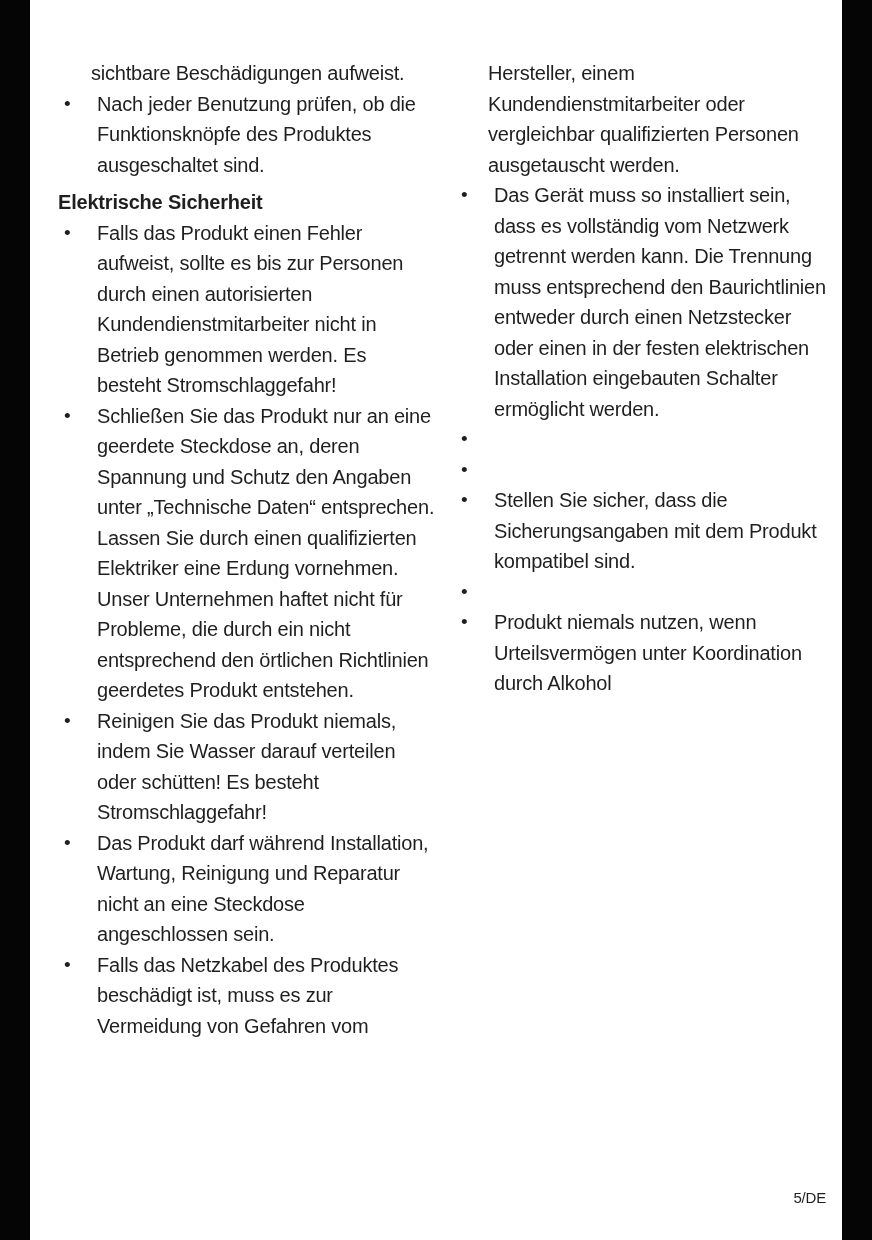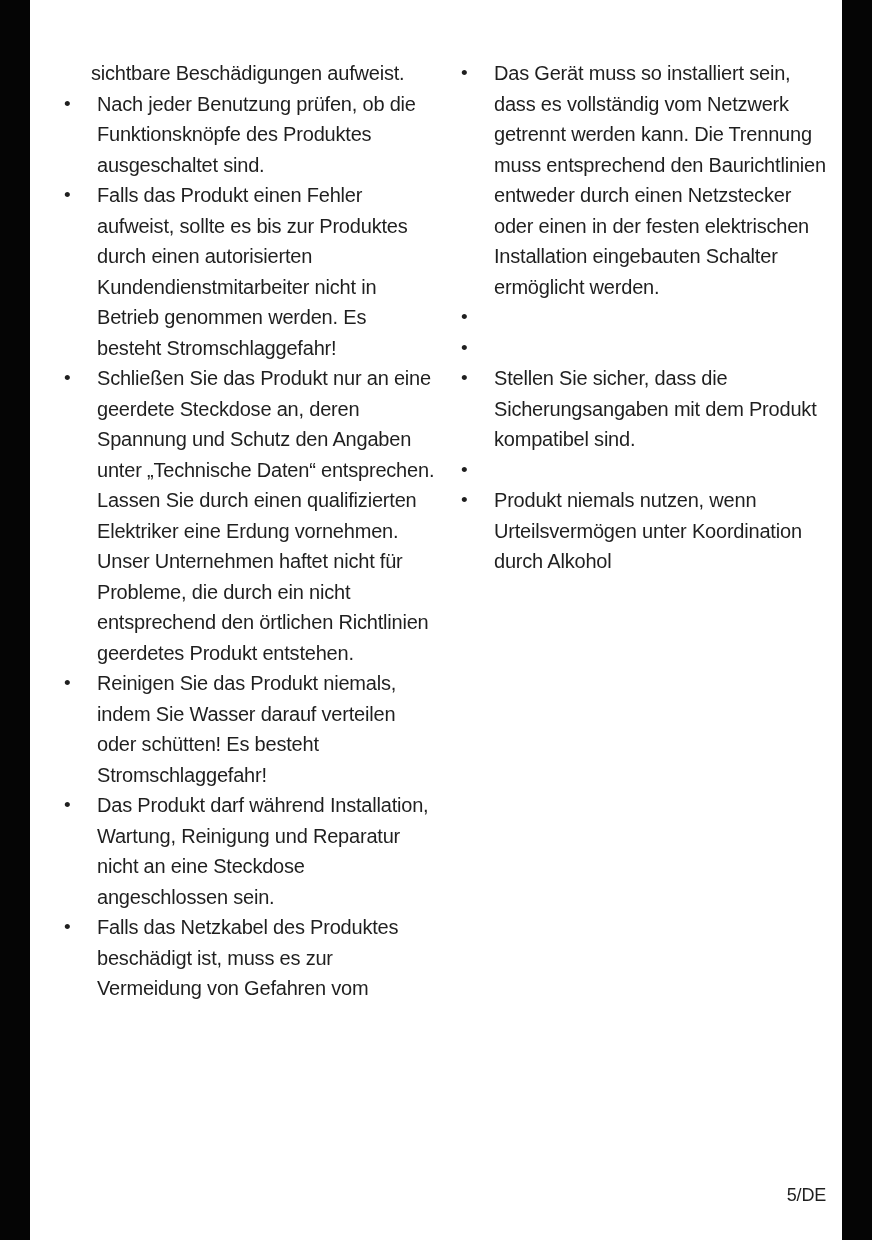--- a/index.html
+++ b/index.html
@@ -59,63 +59,67 @@
   }
   .heading {
     font-weight: bold;
     margin-top: 7px;
     letter-spacing: -0.2px;
   }
   .footer {
     position: absolute;
     right: 46px;
     bottom: 34px;
-    font-size: 18px;
+    font-size: 15px;
     letter-spacing: -0.2px;
     color: #1f1f1f;
   }
 </style>
 </head>
 <body>
 
 <div class="page">
   <div class="edge-bar left"></div>
   <div class="edge-bar right"></div>
 
   <div class="content">
     <div class="col">
         <div class="item cont">
           <span class="txt">sichtbare Beschädigungen aufweist.</span>
         </div>
         <div class="item">
           <span class="bullet">•</span>
           <span class="txt">Nach jeder Benutzung prüfen, ob die Funktionsknöpfe des Produktes ausgeschaltet sind.</span>
         </div>
+        <div class="heading">Elektrische Sicherheit</div>
         <div class="item">
           <span class="bullet">•</span>
-          <span class="txt">Falls das Produkt einen Fehler aufweist, sollte es bis zur Produktes durch einen autorisierten Kundendienstmitarbeiter nicht in Betrieb genommen werden. Es besteht Stromschlaggefahr!</span>
+          <span class="txt">Falls das Produkt einen Fehler aufweist, sollte es bis zur Personen durch einen autorisierten Kundendienstmitarbeiter nicht in Betrieb genommen werden. Es besteht Stromschlaggefahr!</span>
         </div>
         <div class="item">
           <span class="bullet">•</span>
           <span class="txt">Schließen Sie das Produkt nur an eine geerdete Steckdose an, deren Spannung und Schutz den Angaben unter „Technische Daten“ entsprechen. Lassen Sie durch einen qualifizierten Elektriker eine Erdung vornehmen. Unser Unternehmen haftet nicht für Probleme, die durch ein nicht entsprechend den örtlichen Richtlinien geerdetes Produkt entstehen.</span>
         </div>
         <div class="item">
           <span class="bullet">•</span>
           <span class="txt">Reinigen Sie das Produkt niemals, indem Sie Wasser darauf verteilen oder schütten! Es besteht Stromschlaggefahr!</span>
         </div>
         <div class="item">
           <span class="bullet">•</span>
           <span class="txt">Das Produkt darf während Installation, Wartung, Reinigung und Reparatur nicht an eine Steckdose angeschlossen sein.</span>
         </div>
         <div class="item">
           <span class="bullet">•</span>
           <span class="txt">Falls das Netzkabel des Produktes beschädigt ist, muss es zur Vermeidung von Gefahren vom</span>
         </div>
       </div>
     <div class="col">
+        <div class="item cont">
+          <span class="txt">Hersteller, einem Kundendienstmitarbeiter oder vergleichbar qualifizierten Personen ausgetauscht werden.</span>
+        </div>
         <div class="item">
           <span class="bullet">•</span>
           <span class="txt">Das Gerät muss so installiert sein, dass es vollständig vom Netzwerk getrennt werden kann. Die Trennung muss entsprechend den Baurichtlinien entweder durch einen Netzstecker oder einen in der festen elektrischen Installation eingebauten Schalter ermöglicht werden.</span>
         </div>
         <div class="item">
           <span class="bullet">•</span>
         </div>
         <div class="item">
           <span class="bullet">•</span>
         </div>

